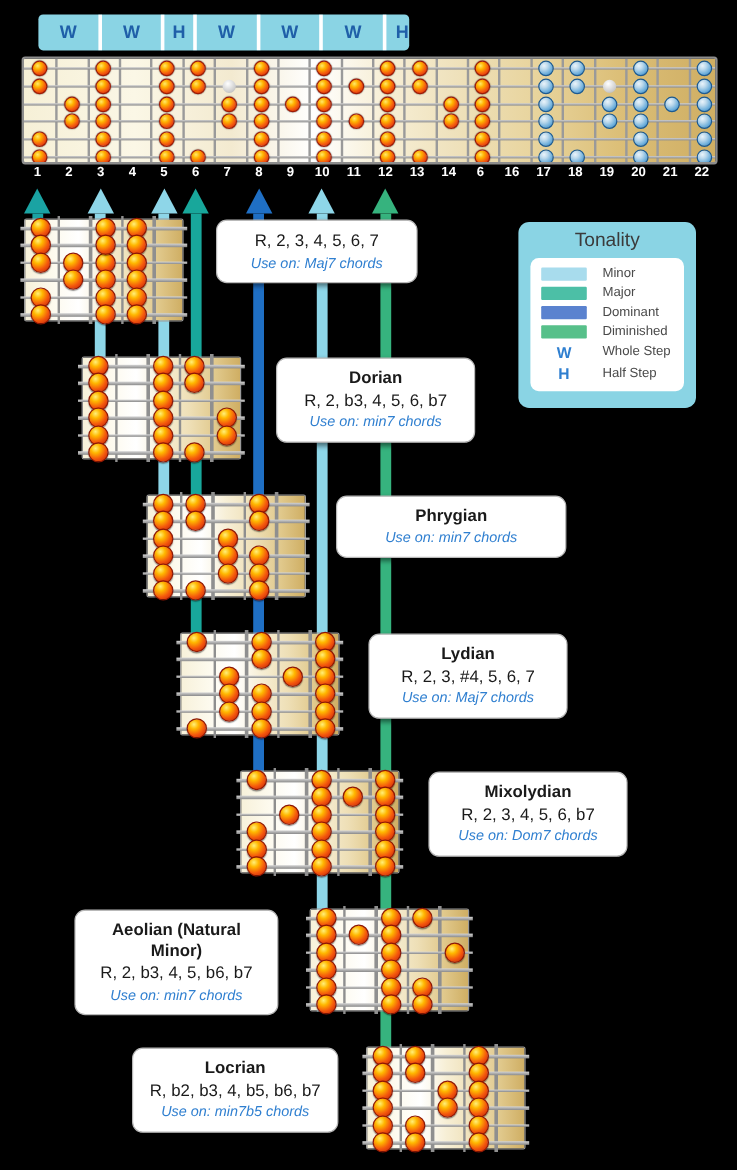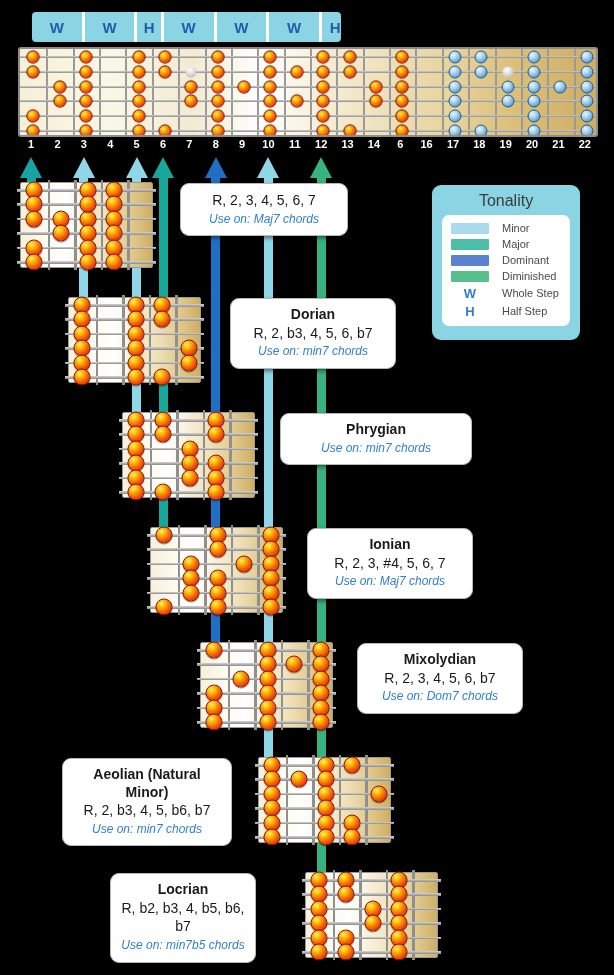--- a/index.html
+++ b/index.html
@@ -479,35 +479,35 @@
     <div class="card" style="left: 230px; top: 298px; width: 166px;">
       <div class="mname">Dorian</div>
       <div class="mform">R, 2, b3, 4, 5, 6, b7</div>
       <div class="muse">Use on: min7 chords</div>
     </div>
     <div class="card" style="left: 280px; top: 413px; width: 192px;">
       <div class="mname">Phrygian</div>
       <div class="muse">Use on: min7 chords</div>
     </div>
     <div class="card" style="left: 307px; top: 528px; width: 166px;">
-      <div class="mname">Ionian</div>
+      <div class="mname">Lydian</div>
       <div class="mform">R, 2, 3, #4, 5, 6, 7</div>
       <div class="muse">Use on: Maj7 chords</div>
     </div>
     <div class="card" style="left: 357px; top: 643px; width: 166px;">
       <div class="mname">Mixolydian</div>
       <div class="mform">R, 2, 3, 4, 5, 6, b7</div>
       <div class="muse">Use on: Dom7 chords</div>
     </div>
     <div class="card" style="left: 62px; top: 758px; width: 170px;">
       <div class="mname">Aeolian (Natural Minor)</div>
       <div class="mform">R, 2, b3, 4, 5, b6, b7</div>
       <div class="muse">Use on: min7 chords</div>
     </div>
-    <div class="card" style="left: 110px; top: 873px; width: 146px;">
+    <div class="card" style="left: 110px; top: 873px; width: 172px;">
       <div class="mname">Locrian</div>
       <div class="mform">R, b2, b3, 4, b5, b6, b7</div>
       <div class="muse">Use on: min7b5 chords</div>
     </div>
   </div>
 
 <div id="legend">
   <div class="ltitle">Tonality</div>
   <div class="lbody">
     <div class="lswatches">

